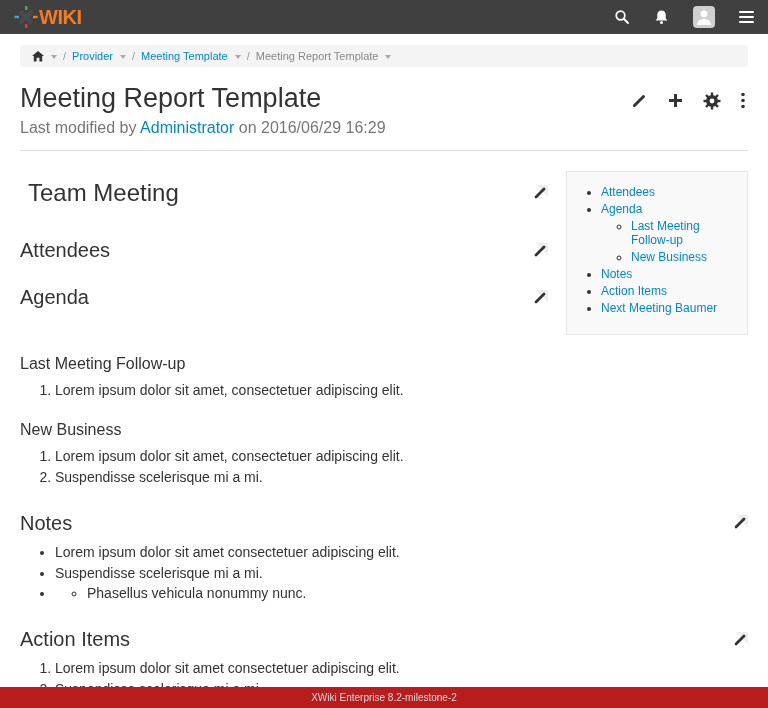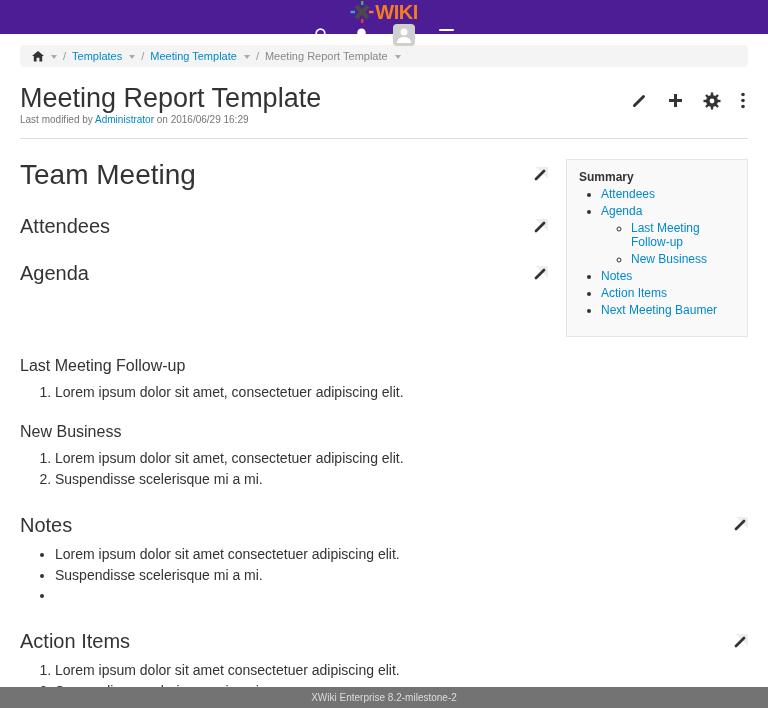--- a/index.html
+++ b/index.html
@@ -6,22 +6,22 @@
   html,body { margin:0; padding:0; }
   body {
     width:768px; height:708px; position:relative; overflow:hidden;
     background:#ffffff; color:#333;
     font-family:"Liberation Sans","DejaVu Sans",sans-serif;
   }
   a { color:#0088cc; text-decoration:none; }
 
   
   .navbar {
-    height:34px; background:#4c1d95; display:flex; align-items:center;
-    justify-content:space-between; padding:0 14px;flex-direction:column;
+    height:34px; background:#404040; display:flex; align-items:center;
+    justify-content:space-between; padding:0 14px;
   }
   .logo { display:flex; align-items:center; gap:1px; }
   .logo-word { color:#f47c20; font-weight:bold; font-size:20px; letter-spacing:-0.5px; line-height:1; }
   .nav-icons { display:flex; align-items:center; gap:24px; }
   .nav-icon { display:inline-flex; align-items:center; justify-content:center; cursor:pointer; }
 
   
   .breadcrumb {
     margin:11px 20px 0; background:#f4f4f4; border-radius:4px;
     padding:5px 12px; font-size:11px; color:#888;
@@ -34,53 +34,53 @@
     border-left:3px solid transparent; border-right:3px solid transparent;
     border-top:4px solid #aaa; position:relative; top:1px; cursor:pointer;
   }
 
   
   .main { padding:0 20px; }
   .page-header-row { display:flex; justify-content:space-between; align-items:flex-start; margin-top:16px; }
   .page-title { font-size:27px; font-weight:400; color:#333; margin:0; }
   .page-actions { display:flex; gap:19px; margin-top:9px; margin-right:2px; }
   .action-icon { cursor:pointer; display:inline-flex; }
-  .modified-line { font-size:10px; color:#767676; }
+  .modified-line { font-size:16px; color:#767676; margin-top:5px; }
   .title-hr { border:0; border-top:1px solid #ddd; margin:13px 0 0; }
 
   
   .content-top { display:flex; align-items:flex-start; margin-top:4px; }
   .content-top-left { flex:1; min-width:0; padding-right:18px; }
 
   .summary-panel {
     width:182px; background:#f9f9f9; border:1px solid #e6e6e6;
     padding:10px 8px 16px; font-size:12px; margin-top:16px;
   }
   .summary-title { font-weight:bold; font-size:12px; color:#333; margin:0 0 2px 4px; }
   .summary-panel ul { margin:3px 0 0; padding-left:26px; }
   .summary-panel ul ul { list-style:circle; padding-left:30px; margin:3px 0 0; }
   .summary-panel li { margin:3px 0; }
 
-  .doc-title { font-size:28px; font-weight:400; margin:0; }
+  .doc-title { font-size:24px; font-weight:400; margin:8px; }
   .sec-head { display:flex; justify-content:space-between; align-items:center; }
   .sec-head.h1row { margin-top:16px; }
   .sec-head.h2row { margin-top:24px; }
   h2.sec-title { font-size:20px; font-weight:400; margin:0; }
   h3.subsec-title { font-size:16px; font-weight:400; margin:20px 0 0; }
   .meeting-meta { font-size:11px; margin-top:7px; color:#444; }
   .meeting-meta b { color:#222; }
   .body-text { font-size:12px; margin:8px 0 0; }
   ol.body-list, ul.body-list { font-size:14px; margin:8px 0 0; padding-left:35px; line-height:1.42; }
   ul.body-list ul { list-style:circle; padding-left:32px; margin:1px 0 0; }
   .body-list li { margin:1px 0; }
 
   
   .footer-bar {
     position:absolute; left:0; right:0; bottom:0; height:21px;
-    background:#737373; color:#ddd; font-size:10px;
+    background:#b91c1c; color:#ddd; font-size:10px;
     display:flex; align-items:center; justify-content:center;
   }
 </style>
 </head>
 <body>
 
 <header class="navbar">
   <div class="logo">
     <svg width="24" height="24" viewBox="0 0 24 24">
       <line x1="6" y1="6" x2="18" y2="18" stroke="#4a4a4a" stroke-width="4"></line>
@@ -123,21 +123,21 @@
 </header>
 
 <nav class="breadcrumb">
   <span style="display:inline-flex;">
     <svg width="12" height="11" viewBox="0 0 12 11">
       <path d="M6 0 L12 5 H10.2 V10.5 H7.4 V6.8 H4.6 V10.5 H1.8 V5 H0 Z" fill="#333"></path>
     </svg>
   </span>
     <span class="caret"></span>
   <span class="crumb-sep">/</span>
-  <a href="#">Templates</a>
+  <a href="#">Provider</a>
     <span class="caret"></span>
   <span class="crumb-sep">/</span>
   <a href="#">Meeting Template</a>
     <span class="caret"></span>
   <span class="crumb-sep">/</span>
   <span class="crumb-current">Meeting Report Template</span>
     <span class="caret"></span>
 </nav>
 
 <div class="main">
@@ -217,21 +217,20 @@
           <svg width="16" height="16" viewBox="0 0 16 16">
             <polygon points="4,0 16,0 16,12" fill="#ededed"></polygon>
             <line x1="4" y1="12" x2="12" y2="4" stroke="#333" stroke-width="2.8" stroke-linecap="round"></line>
           </svg>
         </span>
       </div>
 
     </div>
 
     <aside class="summary-panel">
-      <div class="summary-title">Summary</div>
       <ul>
         <li><a href="#">Attendees</a></li>
         <li><a href="#">Agenda</a>
           <ul>
             <li><a href="#">Last Meeting Follow-up</a></li>
             <li><a href="#">New Business</a></li>
           </ul>
         </li>
         <li><a href="#">Notes</a></li>
         <li><a href="#">Action Items</a></li>
@@ -257,20 +256,23 @@
       <svg width="16" height="16" viewBox="0 0 16 16">
         <polygon points="4,0 16,0 16,12" fill="#ededed"></polygon>
         <line x1="4" y1="12" x2="12" y2="4" stroke="#333" stroke-width="2.8" stroke-linecap="round"></line>
       </svg>
     </span>
   </div>
   <ul class="body-list">
     <li>Lorem ipsum dolor sit amet consectetuer adipiscing elit.</li>
     <li>Suspendisse scelerisque mi a mi.</li>
     <li>
+      <ul>
+        <li>Phasellus vehicula nonummy nunc.</li>
+      </ul>
     </li>
   </ul>
 
   <div class="sec-head h2row">
     <h2 class="sec-title">Action Items</h2>
     <span class="action-icon">
       <svg width="16" height="16" viewBox="0 0 16 16">
         <polygon points="4,0 16,0 16,12" fill="#ededed"></polygon>
         <line x1="4" y1="12" x2="12" y2="4" stroke="#333" stroke-width="2.8" stroke-linecap="round"></line>
       </svg>

